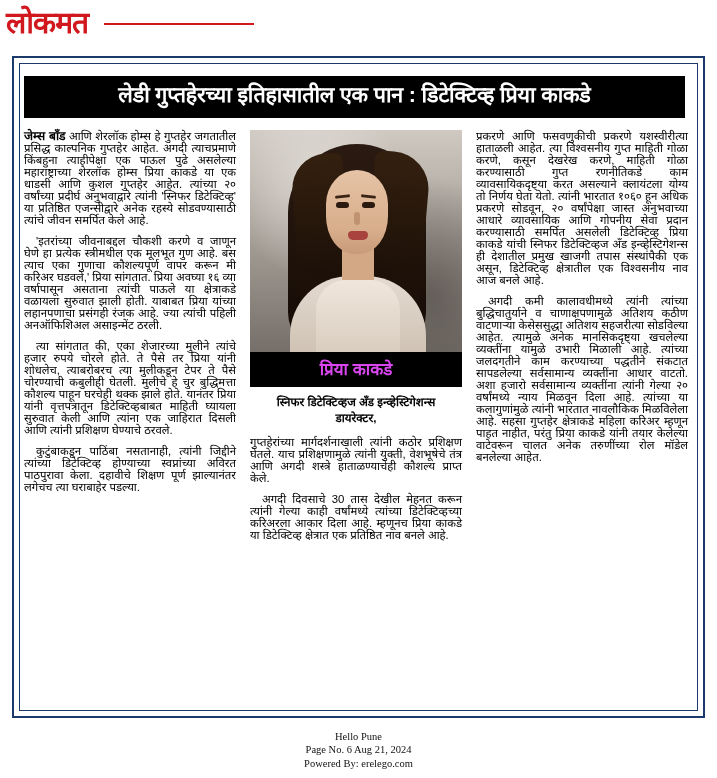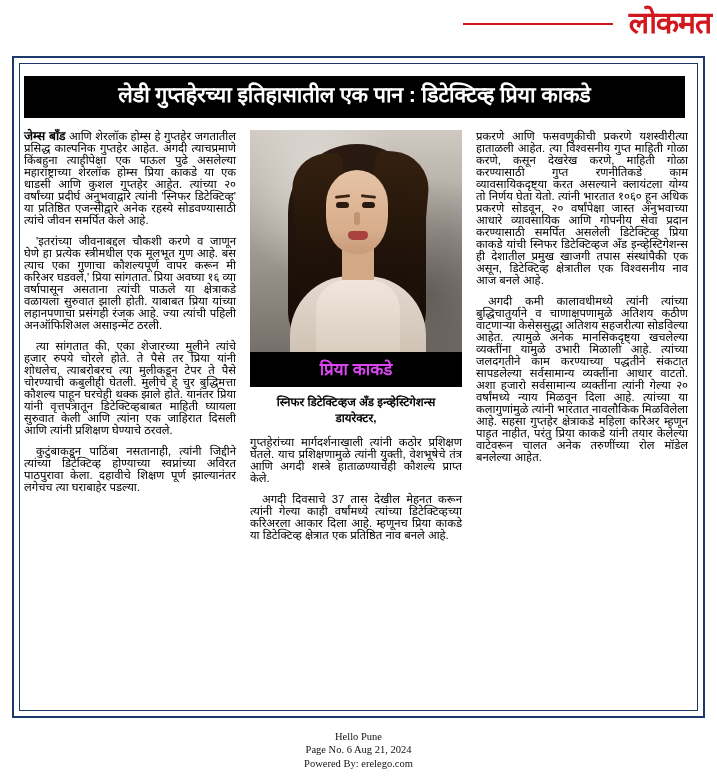--- a/index.html
+++ b/index.html
@@ -15,21 +15,21 @@
     position: relative;
     overflow: hidden;
   }
 
   
   .masthead {
     width: 100%;
     height: 46px;
     display: flex;
     align-items: center;
-    justify-content: flex-end;
+    justify-content: flex-start;
     background: #ffffff;
   }
   .masthead-logo {
     font-family: "Liberation Serif", serif;
     font-weight: bold;
     font-size: 30px;
     color: #d1181f;
     letter-spacing: -1px;
     line-height: 1;
     position: relative;
@@ -282,21 +282,21 @@
             <div class="lips"></div>
           </div>
           <div class="caption-band">प्रिया काकडे</div>
           <div class="caption-role">
             <div>स्निफर डिटेक्टिव्हज अँड इन्व्हेस्टिगेशन्स</div>
             <div>डायरेक्टर,</div>
           </div>
         </div>
 
         <p class="body first">गुप्तहेरांच्या मार्गदर्शनाखाली त्यांनी कठोर प्रशिक्षण घेतले. याच प्रशिक्षणामुळे त्यांनी युक्ती, वेशभूषेचे तंत्र आणि अगदी शस्त्रे हाताळण्याचेही कौशल्य प्राप्त केले.</p>
-        <p class="body">अगदी दिवसाचे 37 तास देखील मेहनत करून त्यांनी गेल्या काही वर्षांमध्ये त्यांच्या डिटेक्टिव्हच्या करिअरला आकार दिला आहे. म्हणूनच प्रिया काकडे या डिटेक्टिव्ह क्षेत्रात एक प्रतिष्ठित नाव बनले आहे.</p>
+        <p class="body">अगदी दिवसाचे 30 तास देखील मेहनत करून त्यांनी गेल्या काही वर्षांमध्ये त्यांच्या डिटेक्टिव्हच्या करिअरला आकार दिला आहे. म्हणूनच प्रिया काकडे या डिटेक्टिव्ह क्षेत्रात एक प्रतिष्ठित नाव बनले आहे.</p>
       </div>
 
       <div class="col right">
         <p class="body first">प्रकरणे आणि फसवणुकीची प्रकरणे यशस्वीरीत्या हाताळली आहेत. त्या विश्वसनीय गुप्त माहिती गोळा करणे, कसून देखरेख करणे, माहिती गोळा करण्यासाठी गुप्त रणनीतिकडे काम व्यावसायिकदृष्ट्या करत असल्याने क्लायंटला योग्य तो निर्णय घेता येतो. त्यांनी भारतात १०६० हून अधिक प्रकरणे सोडवून, २० वर्षांपेक्षा जास्त अनुभवाच्या आधारे व्यावसायिक आणि गोपनीय सेवा प्रदान करण्यासाठी समर्पित असलेली डिटेक्टिव्ह प्रिया काकडे यांची स्निफर डिटेक्टिव्हज अँड इन्व्हेस्टिगेशन्स ही देशातील प्रमुख खाजगी तपास संस्थांपैकी एक असून, डिटेक्टिव्ह क्षेत्रातील एक विश्वसनीय नाव आज बनले आहे.</p>
         <p class="body">अगदी कमी कालावधीमध्ये त्यांनी त्यांच्या बुद्धिचातुर्याने व चाणाक्षपणामुळे अतिशय कठीण वाटणाऱ्या केसेससुद्धा अतिशय सहजरीत्या सोडविल्या आहेत. त्यामुळे अनेक मानसिकदृष्ट्या खचलेल्या व्यक्तींना यामुळे उभारी मिळाली आहे. त्यांच्या जलदगतीने काम करण्याच्या पद्धतीने संकटात सापडलेल्या सर्वसामान्य व्यक्तींना आधार वाटतो. अशा हजारो सर्वसामान्य व्यक्तींना त्यांनी गेल्या २० वर्षांमध्ये न्याय मिळवून दिला आहे. त्यांच्या या कलागुणांमुळे त्यांनी भारतात नावलौकिक मिळविलेला आहे. सहसा गुप्तहेर क्षेत्राकडे महिला करिअर म्हणून पाहत नाहीत, परंतु प्रिया काकडे यांनी तयार केलेल्या वाटेवरून चालत अनेक तरुणींच्या रोल मॉडेल बनलेल्या आहेत.</p>
       </div>
 
     </div>
   </div>
 </div>

